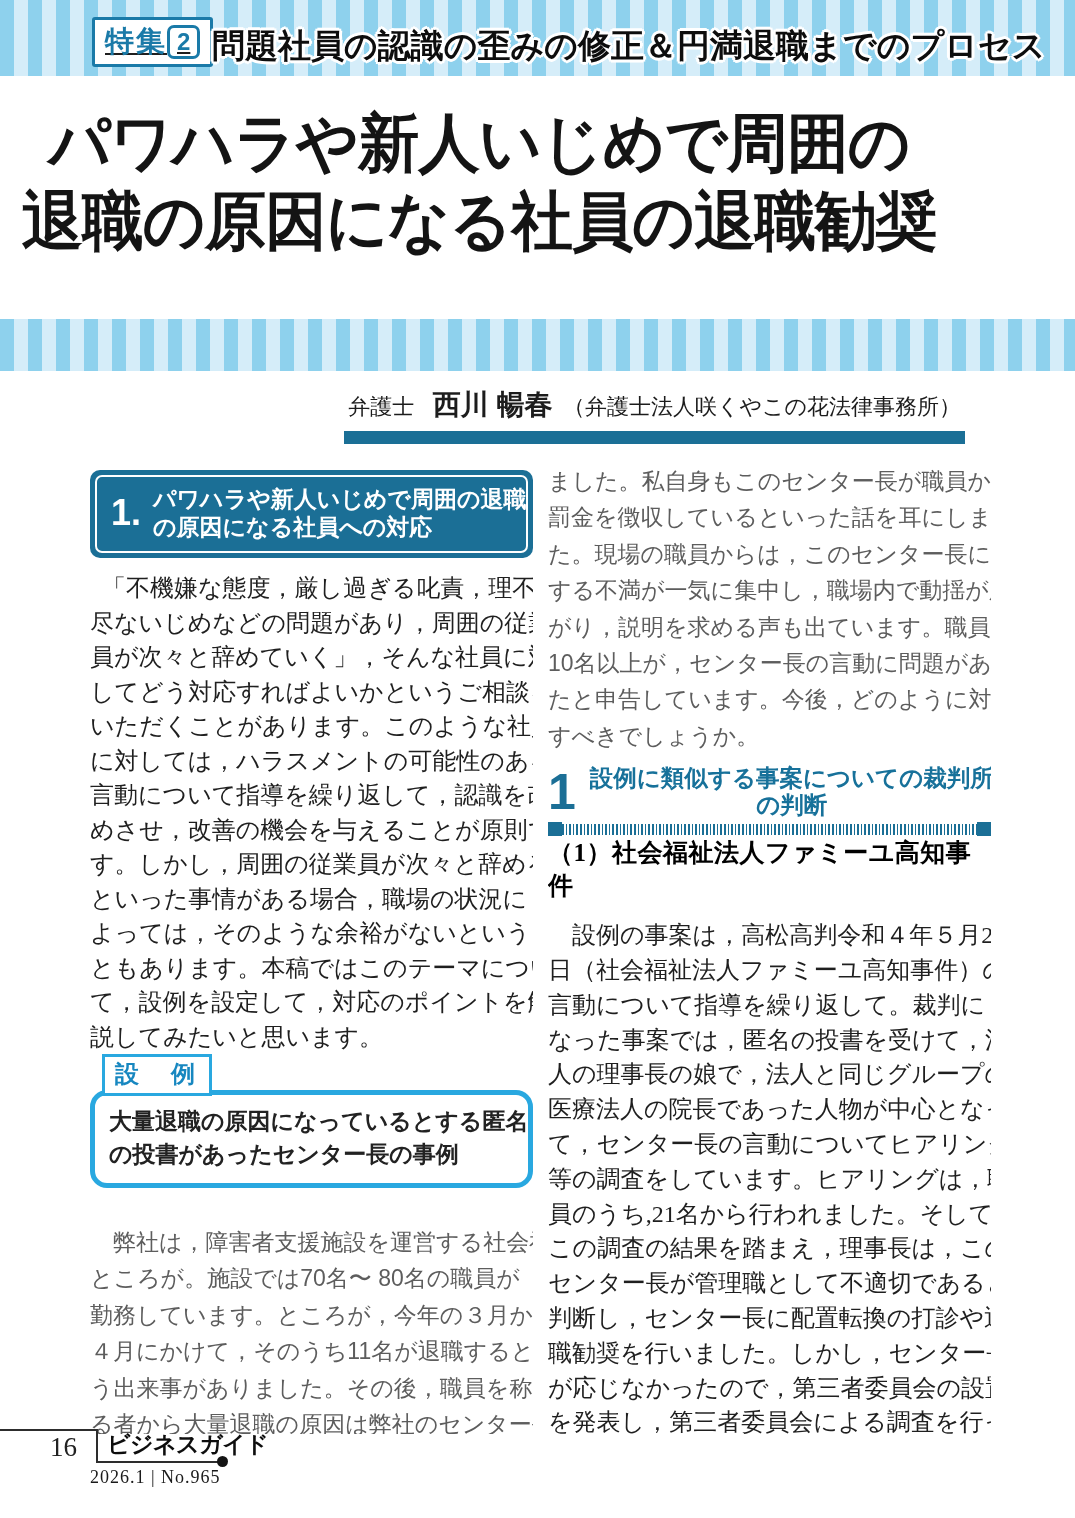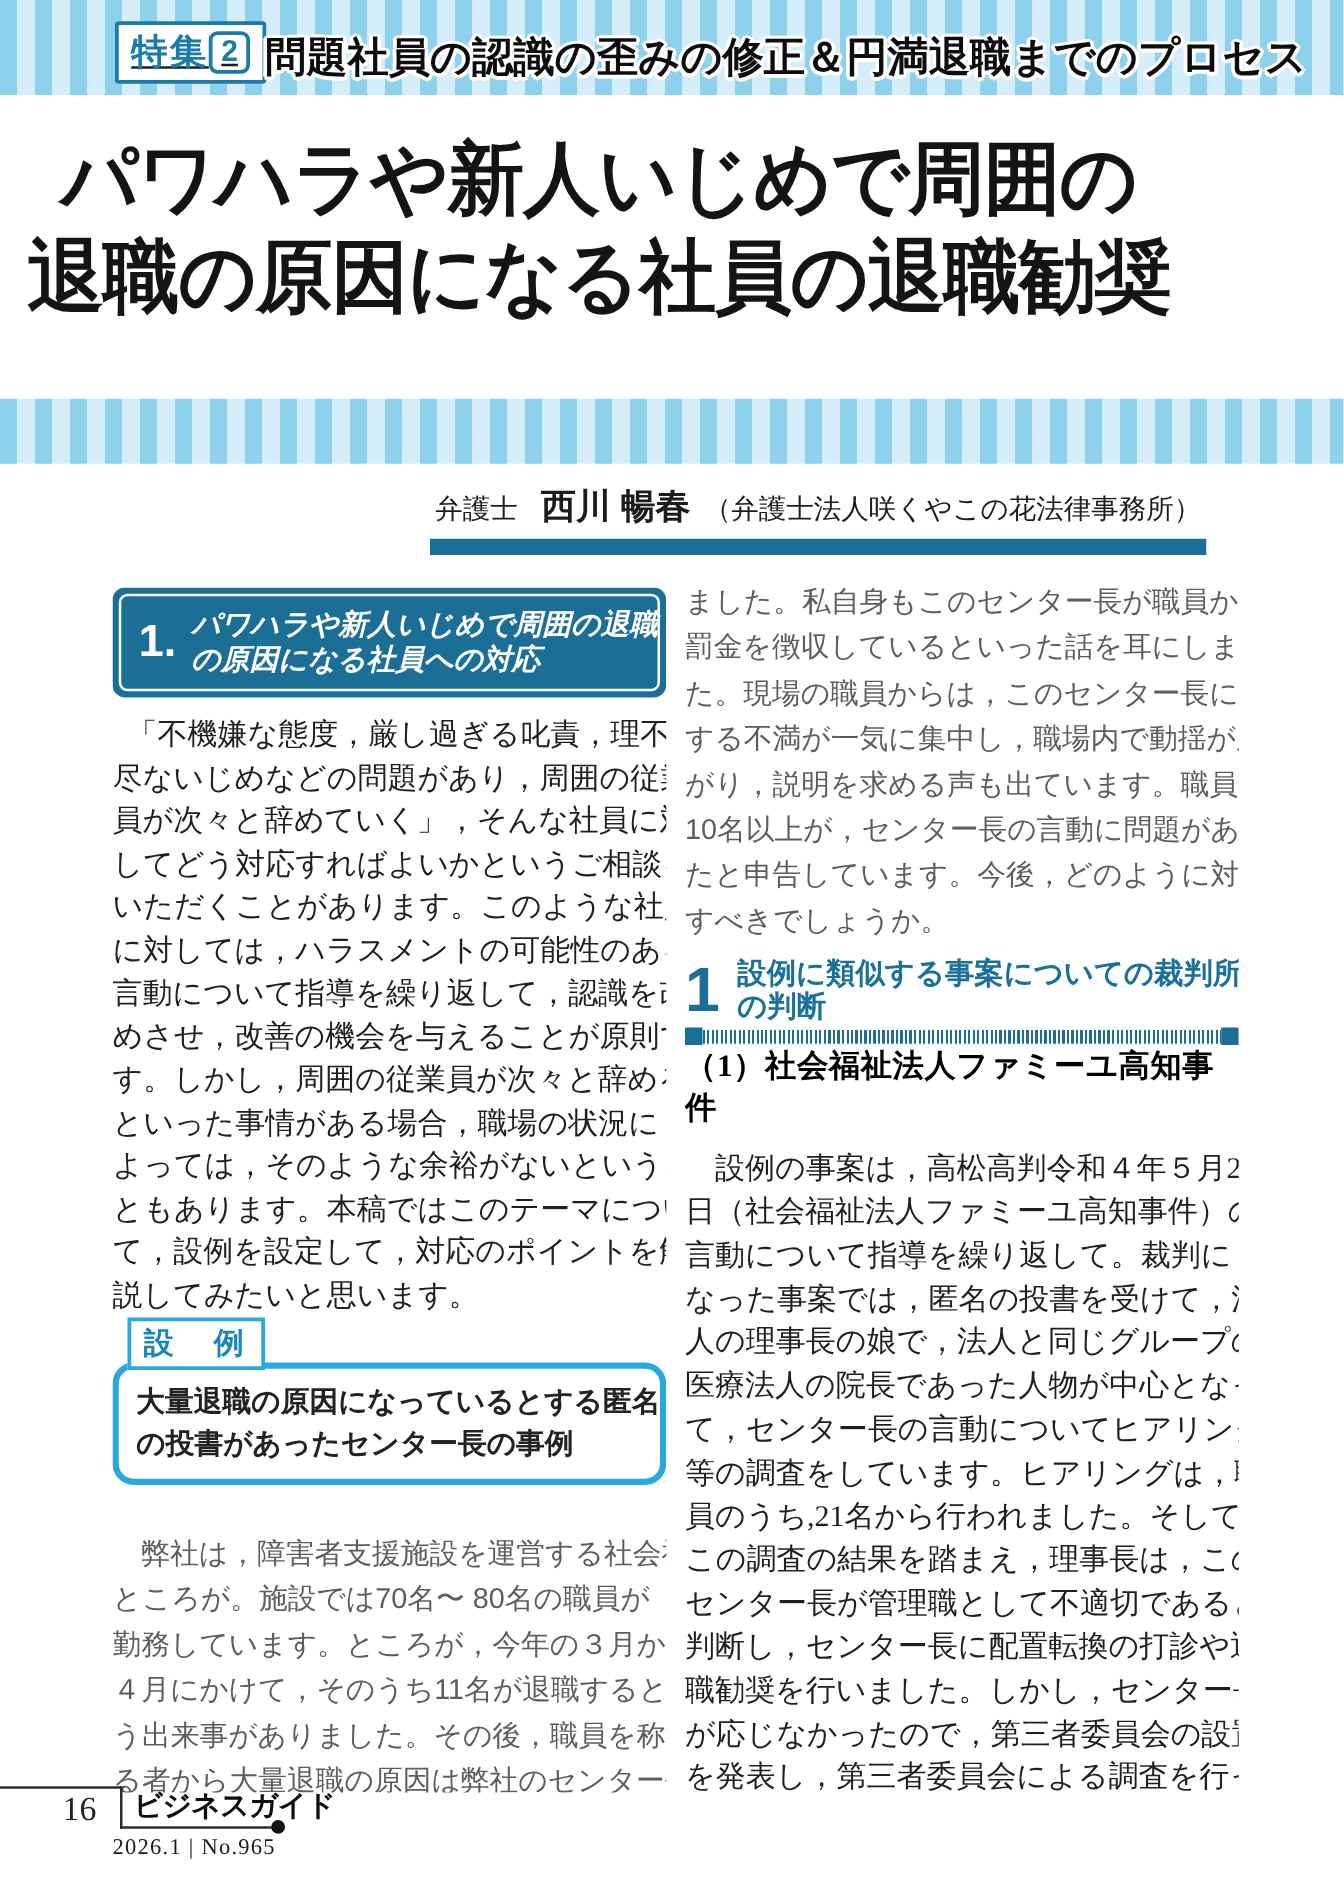--- a/index.html
+++ b/index.html
@@ -63,21 +63,21 @@
   .col-left{left:90px;top:470px;height:964px;}
   .col-right{left:548px;top:463px;height:971px;}
 
   
   .sec1-box{background:var(--teal);border-radius:10px;padding:5px;}
   .sec1-inner{
     border:2px solid #fff;border-radius:7px;display:flex;align-items:center;gap:12px;
     padding:8px 10px 10px 14px;
   }
   .sec1-num{color:#fff;font-size:36px;font-weight:900;line-height:1;}
-  .sec1-text{color:#fff;font-size:23px;font-weight:900;line-height:28px;white-space:nowrap;font-style:italic;}
+  .sec1-text{color:#fff;font-size:23px;font-weight:900;line-height:28px;white-space:nowrap;}
 
   
   .tl{white-space:pre;}
   .intro-par{margin-top:13px;font-size:24px;line-height:34.5px;color:var(--ink);}
   .intro-par .tl:first-child{padding-left:12px;}
   .gray-par{font-size:23px;line-height:36.4px;color:var(--gray-ink);}
   .left-gray{margin-top:36px;}
   .body-par{font-size:24px;line-height:34.8px;color:var(--ink);margin-top:16px;}
 
   
@@ -91,21 +91,21 @@
   .case-body{
     border:5px solid var(--case-border);border-radius:17px;background:#fff;
     margin-top:-6px;padding:10px 12px 12px 14px;
     font-size:23px;font-weight:600;color:#222;line-height:33px;
   }
 
   
   .sec2{margin-top:9px;}
   .sec2-row{display:flex;align-items:flex-start;gap:14px;}
   .sec2-num{color:var(--teal);font-size:50px;font-weight:900;line-height:46px;margin-top:6px;}
-  .sec2-text{color:#17719a;font-size:23.5px;font-weight:900;line-height:27px;white-space:nowrap;margin-top:2px;}
+  .sec2-text{color:#17719a;font-size:23.5px;font-weight:900;line-height:27px;white-space:nowrap;margin-top:2px;text-align:center;}
   .sec2-sep{display:flex;align-items:center;margin-top:3px;height:14px;}
   .sec2-sq{width:14px;height:14px;background:var(--teal);flex:0 0 auto;}
   .sec2-dashes{
     flex:1;height:11px;
     background:repeating-linear-gradient(to right,var(--teal) 0 1.6px,transparent 1.6px 3.6px);
   }
 
   .subhead{font-size:25px;font-weight:700;color:#000;letter-spacing:0.5px;}
 
   

